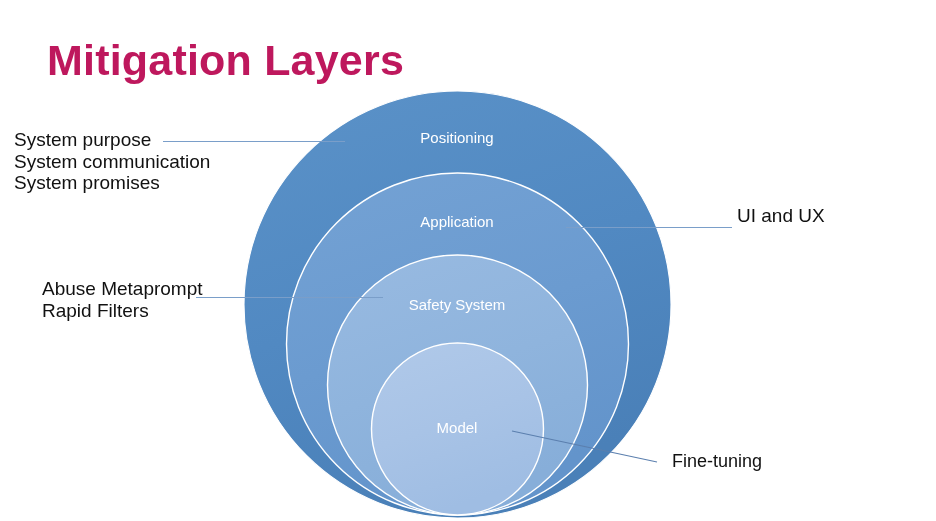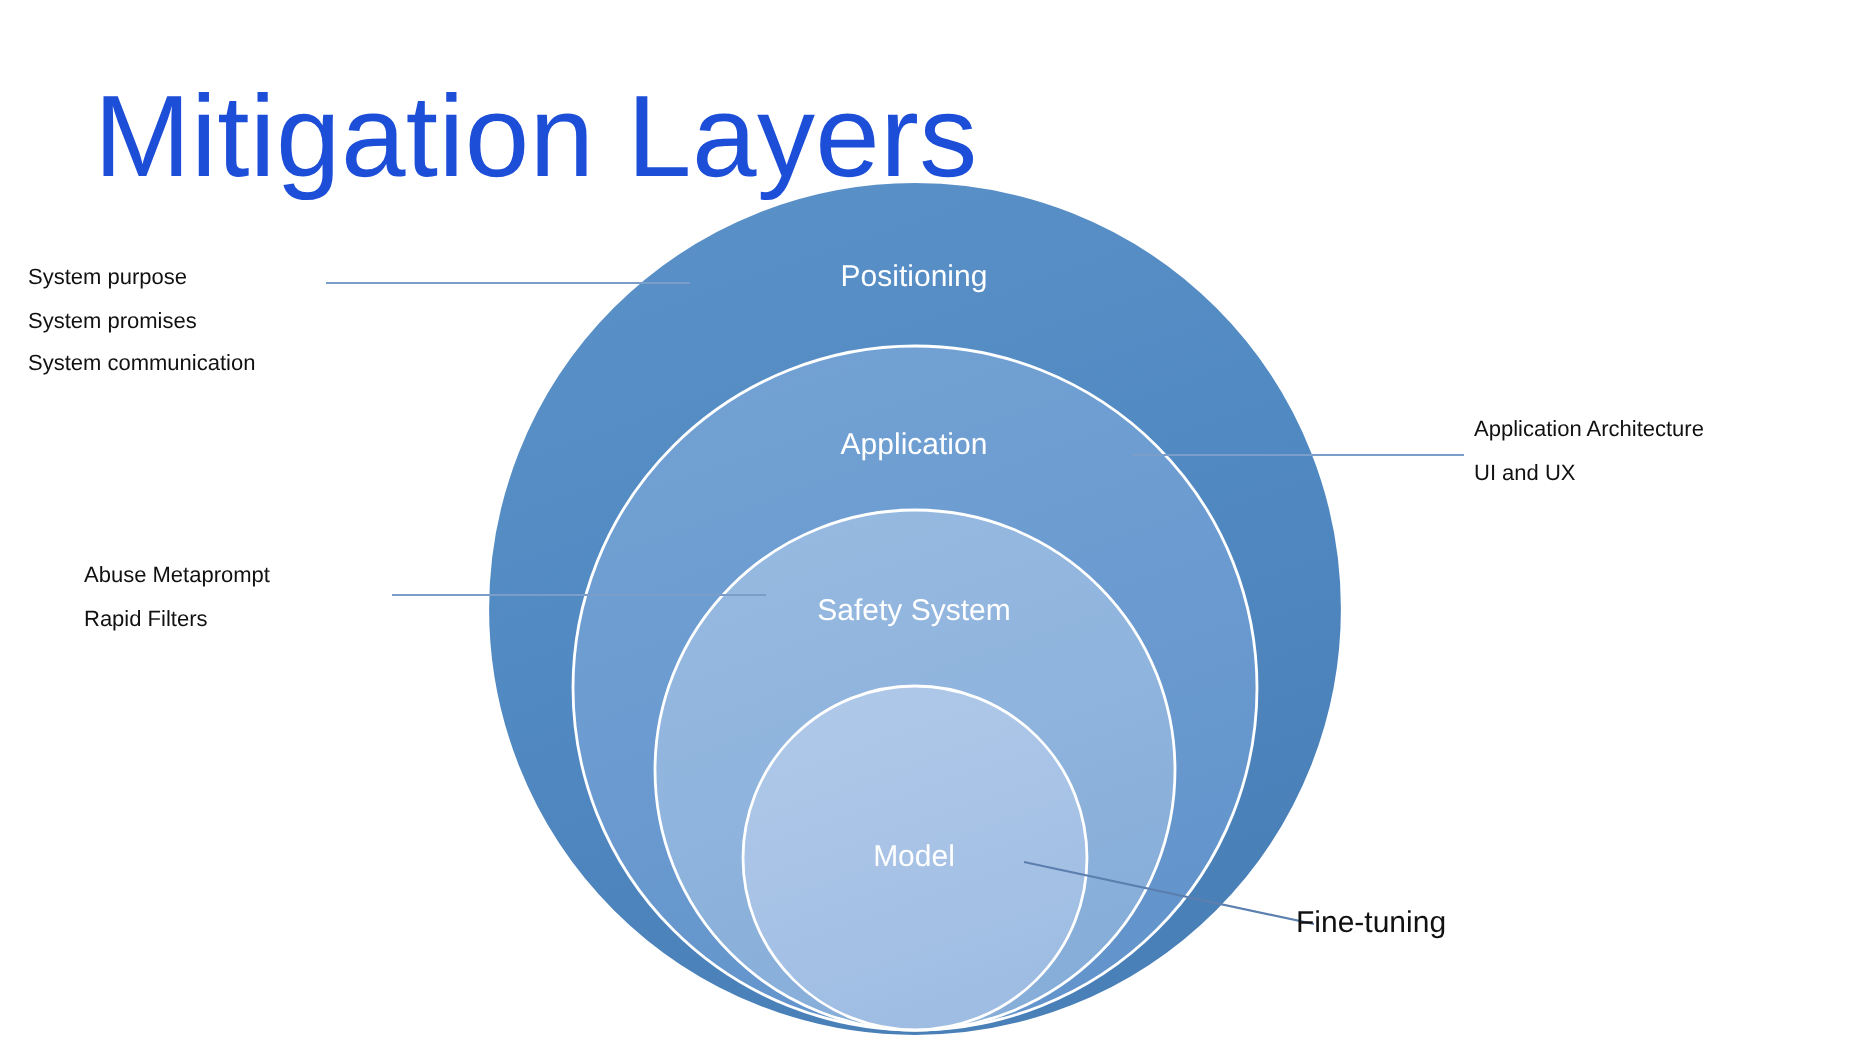--- a/index.html
+++ b/index.html
@@ -22,24 +22,24 @@
     width: 936px;
     height: 521px;
     background: #ffffff;
   }
 
   
   #slide-title {
     position: absolute;
     left: 47px;
     top: 37px;
-    font-size: 58px;
-    font-weight: 400;
+    font-size: 43px;
+    font-weight: 700;
     letter-spacing: 0.2px;
-    color: #1d4ed8;
+    color: #be185d;
     line-height: 1.1;
     white-space: nowrap;
   }
 
   
   #diagram {
     position: absolute;
     left: 0;
     top: 0;
     width: 936px;
@@ -50,31 +50,31 @@
     font-family: "Liberation Sans", sans-serif;
     font-size: 15px;
     fill: #ffffff;
     text-anchor: middle;
     dominant-baseline: middle;
   }
 
   
   .callout {
     position: absolute;
-    font-size: 11px;
+    font-size: 19px;
     line-height: 21.5px;
     color: #111111;
     white-space: nowrap;
   }
   .callout-line { display: block; }
 
   #callout-positioning { left: 14px; top: 129px; }
   #callout-safety      { left: 42px; top: 278px; }
   #callout-application { left: 737px; top: 205px; }
-  #callout-finetuning  { left: 648px; top: 451px; font-size: 15px; }
+  #callout-finetuning  { left: 672px; top: 451px; font-size: 18px; }
 </style>
 </head>
 <body>
 
 <div id="slide">
 
   <div id="slide-title">Mitigation Layers</div>
 
   <svg id="diagram" viewBox="0 0 936 521">
     <defs>
@@ -111,31 +111,30 @@
     <line x1="512" y1="431" x2="657" y2="462" stroke="#5b7fae" stroke-width="1.1"></line>
 
     <text class="ring-label" x="457" y="139">Positioning</text>
     <text class="ring-label" x="457" y="223">Application</text>
     <text class="ring-label" x="457" y="306">Safety System</text>
     <text class="ring-label" x="457" y="429">Model</text>
   </svg>
 
   <div class="callout" id="callout-positioning">
     <span class="callout-line">System purpose</span>
+    <span class="callout-line">System communication</span>
     <span class="callout-line">System promises</span>
-    <span class="callout-line">System communication</span>
   </div>
 
   <div class="callout" id="callout-safety">
     <span class="callout-line">Abuse Metaprompt</span>
     <span class="callout-line">Rapid Filters</span>
   </div>
 
   <div class="callout" id="callout-application">
-    <span class="callout-line">Application Architecture</span>
     <span class="callout-line">UI and UX</span>
   </div>
 
   <div class="callout" id="callout-finetuning">
     <span class="callout-line">Fine-tuning</span>
   </div>
 
 </div>
 
 </body></html>

